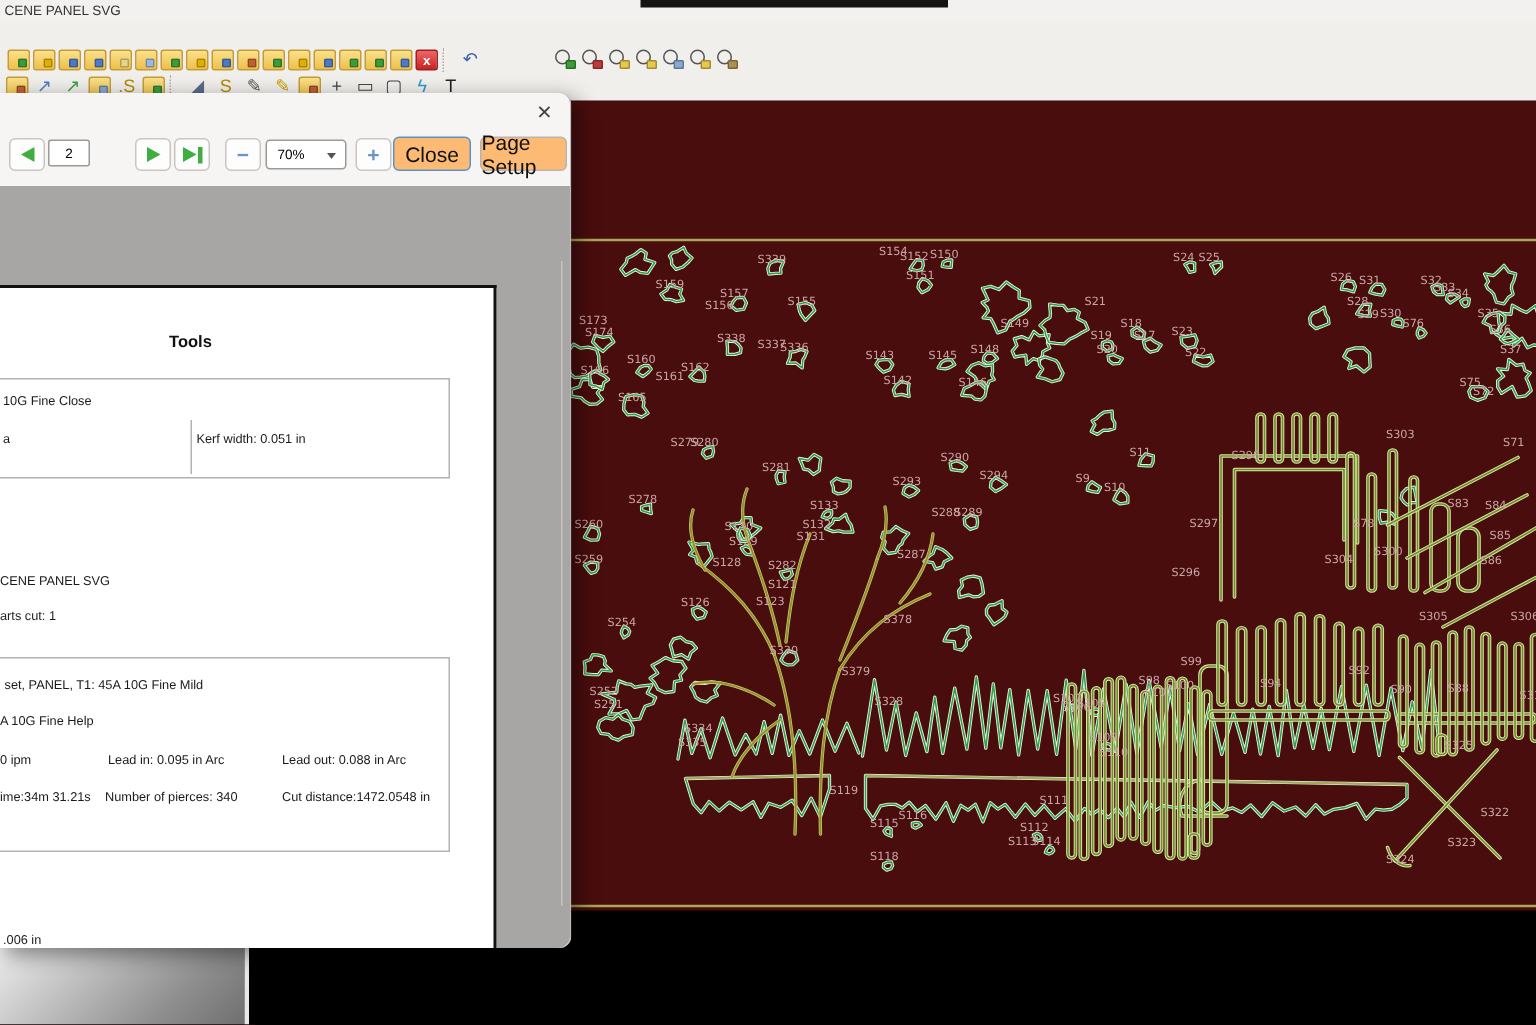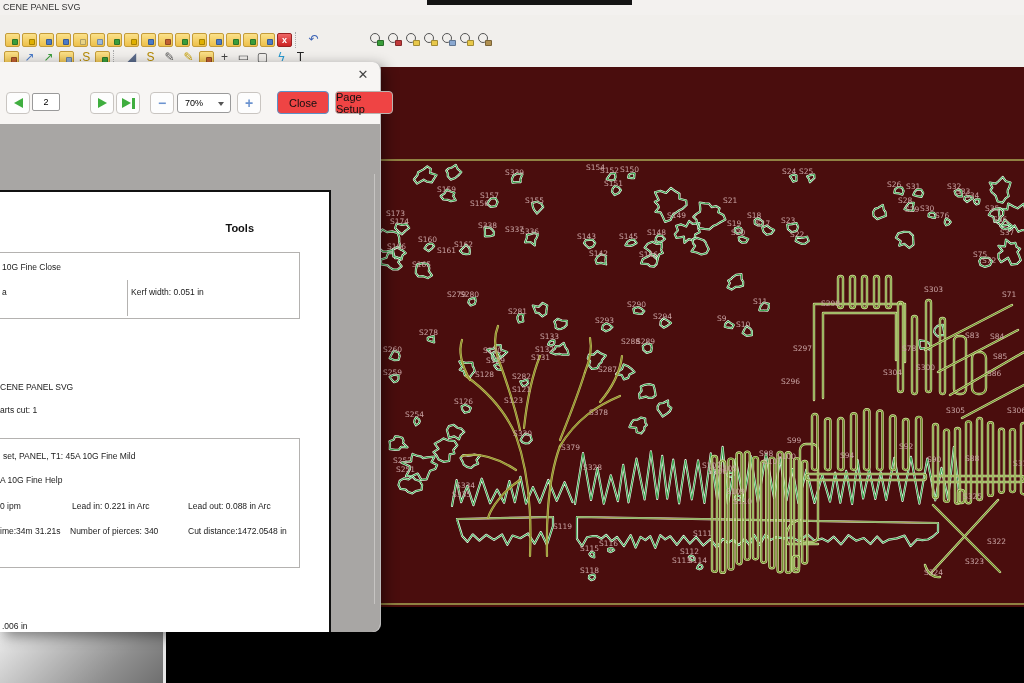--- a/index.html
+++ b/index.html
@@ -42,30 +42,30 @@
   .arr-l{width:0;height:0;border-top:5px solid transparent;border-bottom:5px solid transparent;border-right:9px solid #3fae3f;}
   .arr-r{width:0;height:0;border-top:5px solid transparent;border-bottom:5px solid transparent;border-left:9px solid #3fae3f;}
   .bar-g{width:3px;height:11px;background:#3fae3f;margin-left:1px;}
   .pm{color:#6b93cf;font-weight:bold;font-size:14px;line-height:10px;}
   #pgnum{position:absolute;left:32px;top:31px;width:28px;height:18px;border:1px solid #9a9a9a;
          font-size:9px;text-align:center;background:#fff;box-sizing:border-box;border-radius:2px;}
   #zoomsel{position:absolute;left:177px;top:31px;width:54px;height:20px;background:#fff;border:1px solid #9a9a9a;
            border-radius:3px;font-size:9px;box-sizing:border-box;padding:4px 0 0 7px;}
   #zoomsel:after{content:"";position:absolute;right:6px;top:8px;border-left:3.5px solid transparent;
                  border-right:3.5px solid transparent;border-top:4px solid #555;}
-  .pushbtn{position:absolute;top:29px;height:23px;background:#ef4444;border:1px solid #b8b4b0;border-radius:4px;
-           font-size:11px;color:#111;display:flex;align-items:center;justify-content:center;box-sizing:border-box;margin-left:15px;}
+  .pushbtn{position:absolute;top:29px;height:23px;background:#fdba74;border:1px solid #b8b4b0;border-radius:4px;
+           font-size:14px;color:#111;display:flex;align-items:center;justify-content:center;box-sizing:border-box;}
   #closebtn{left:262px;width:52px;border:1.5px solid #5b93c9;}
   #pagesetupbtn{left:320px;width:58px;}
   #pvarea{position:absolute;left:0;top:62px;width:380px;height:508px;background:#a8a6a4;
           border-radius:0 0 8px 0;overflow:hidden;}
   #pvscroll{position:absolute;left:374px;top:50px;width:1px;height:430px;background:#c6c4c2;}
   #paper{position:absolute;left:0;top:66px;width:331px;height:504px;background:#fff;
          border-top:2px solid #111;border-right:2px solid #111;box-sizing:border-box;}
-  #paper .h{position:absolute;left:0;width:254px;text-align:right;font-size:11px;font-weight:bold;color:#111;}
+  #paper .h{position:absolute;left:0;width:254px;text-align:center;font-size:11px;font-weight:bold;color:#111;}
   #paper .bx{position:absolute;left:-2px;width:302px;border:1px solid #b4b2b0;box-sizing:border-box;}
   #paper .tx{position:absolute;font-size:8.5px;color:#1a1a1a;white-space:nowrap;}
   #tooldiv{position:absolute;left:127px;top:88px;width:1px;height:36px;background:#b4b2b0;}
   #sumwrap{position:absolute;left:2px;top:429px;}
   #sumwrap div{font-size:8.5px;color:#1a1a1a;height:12px;}
 </style>
 </head>
 <body>
 
 <svg id="scene" width="1024" height="683">
@@ -708,21 +708,21 @@
       <div id="tooldiv"></div>
       <div class="tx" style="left:131px;top:95px">Kerf width: 0.051 in</div>
 
       <div class="tx" style="left:0;top:190px">CENE PANEL SVG</div>
       <div class="tx" style="left:0;top:213px">arts cut: 1</div>
 
       <div class="bx" style="top:246px;height:130px"></div>
       <div class="tx" style="left:3px;top:259px">set, PANEL, T1: 45A 10G Fine Mild</div>
       <div class="tx" style="left:0;top:283px">A 10G Fine Help</div>
       <div class="tx" style="left:0;top:309px">0 ipm</div>
-      <div class="tx" style="left:72px;top:309px">Lead in: 0.221 in Arc</div>
+      <div class="tx" style="left:72px;top:309px">Lead in: 0.095 in Arc</div>
       <div class="tx" style="left:188px;top:309px">Lead out: 0.088 in Arc</div>
       <div class="tx" style="left:0;top:334px">ime:34m 31.21s</div>
       <div class="tx" style="left:70px;top:334px">Number of pierces: 340</div>
       <div class="tx" style="left:188px;top:334px">Cut distance:1472.0548 in</div>
 
       <div id="sumwrap">
           <div>.006 in</div>
         </div>
 
     </div>

